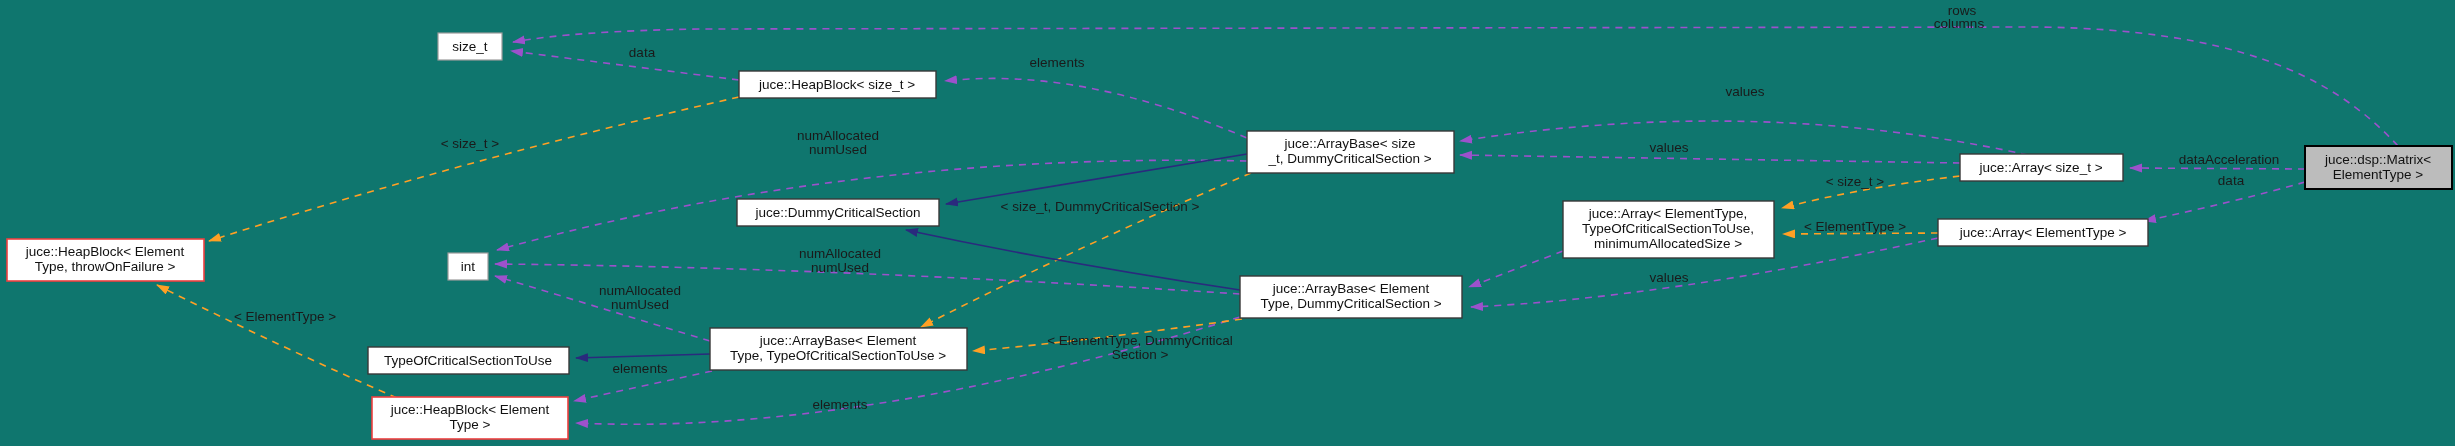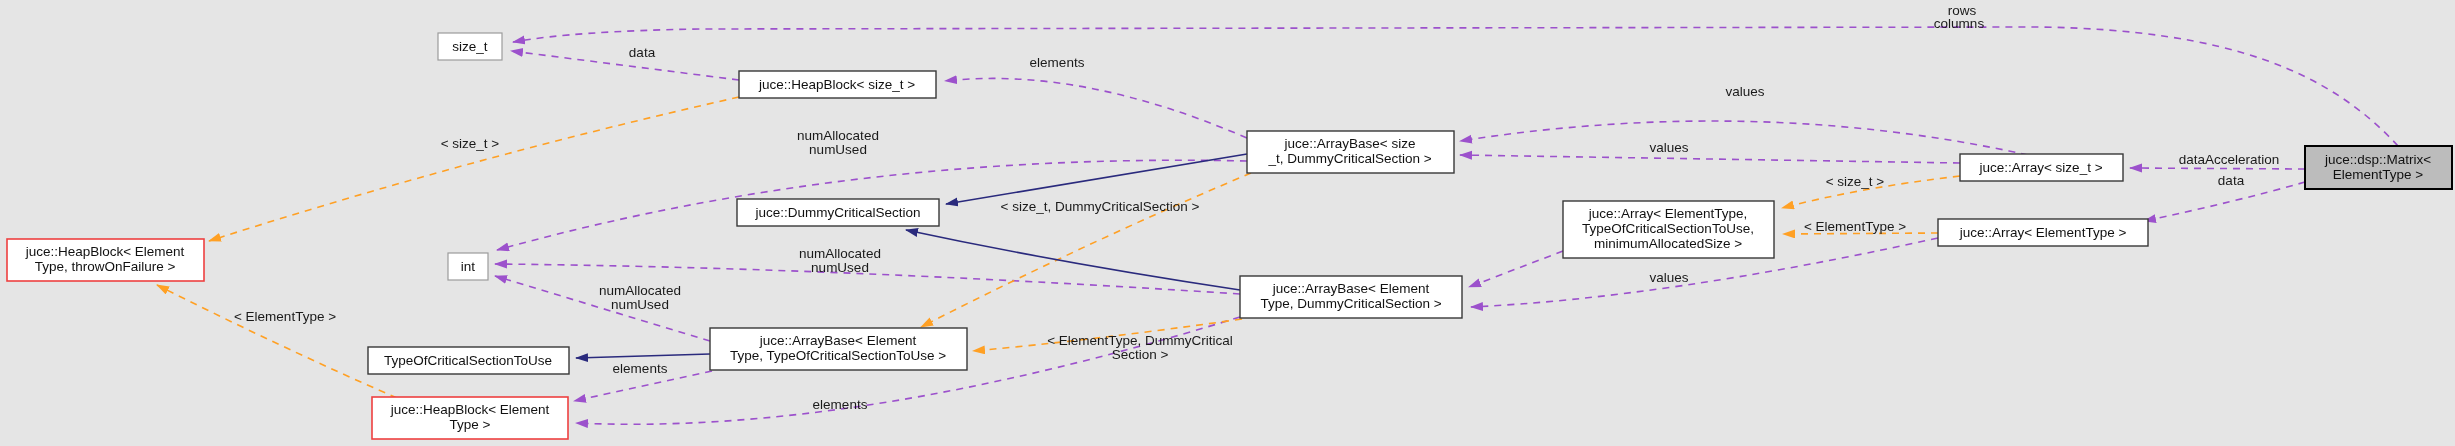--- a/index.html
+++ b/index.html
@@ -1,16 +1,16 @@
 <!DOCTYPE html>
 <html><head>
 <meta charset="utf-8">
 <style>
   html,body{margin:0;padding:0;background:#ffffff;}
-  .graph-wrap{width:2455px;height:446px;position:relative;background:#e5e5e5;}
+  .graph-wrap{width:2455px;height:446px;position:relative;background:#0f766e;}
   svg{display:block;font-family:"Liberation Sans","DejaVu Sans",sans-serif;}
   .node-text{font-size:13.5px;fill:#111;text-anchor:middle;}
   .edge-label{font-size:13.5px;fill:#1a1a1a;text-anchor:middle;}
   .node-rect{fill:#ffffff;stroke:#383838;stroke-width:1.4;}
   .node-rect.light{stroke:#9b9b9b;stroke-width:1.2;}
   .node-rect.red{stroke:#ee4040;stroke-width:1.6;}
   .node-rect.focus{fill:#bcbcbc;stroke:#000;stroke-width:2;}
   .edge-usage{stroke:#9c51cc;stroke-width:1.6;fill:none;stroke-dasharray:7 6;}
   .edge-template{stroke:#ffa024;stroke-width:1.6;fill:none;stroke-dasharray:7 6;}
   .edge-inherit{stroke:#2a2a7d;stroke-width:1.6;fill:none;}

